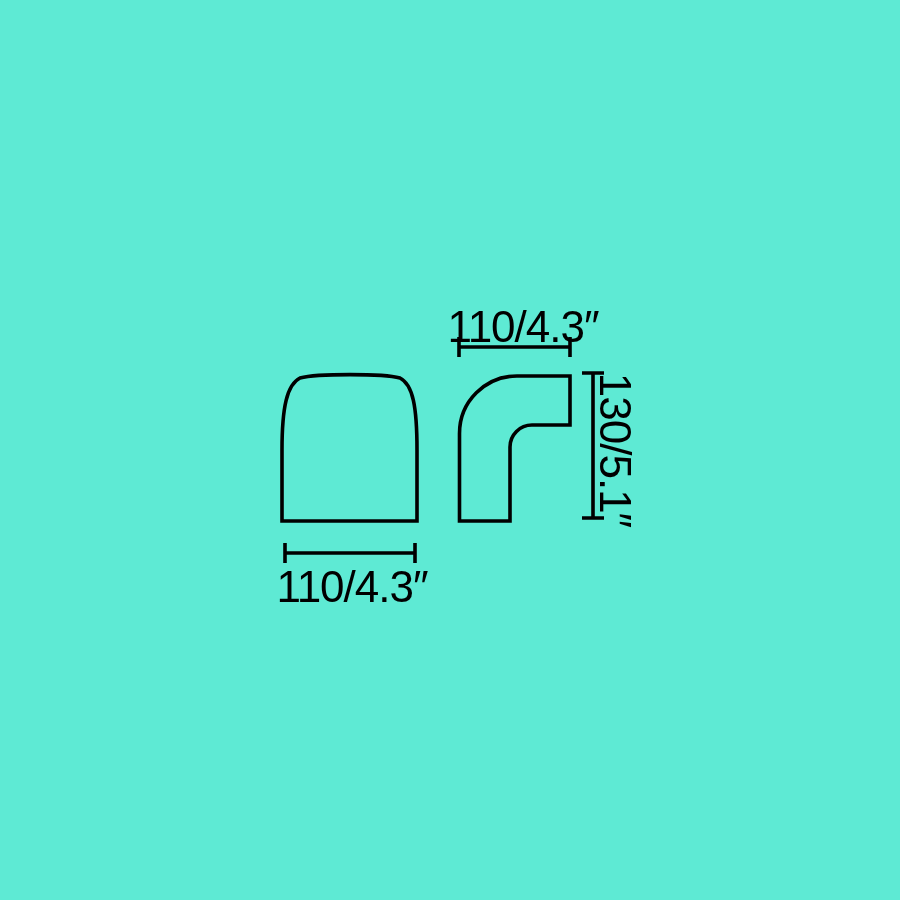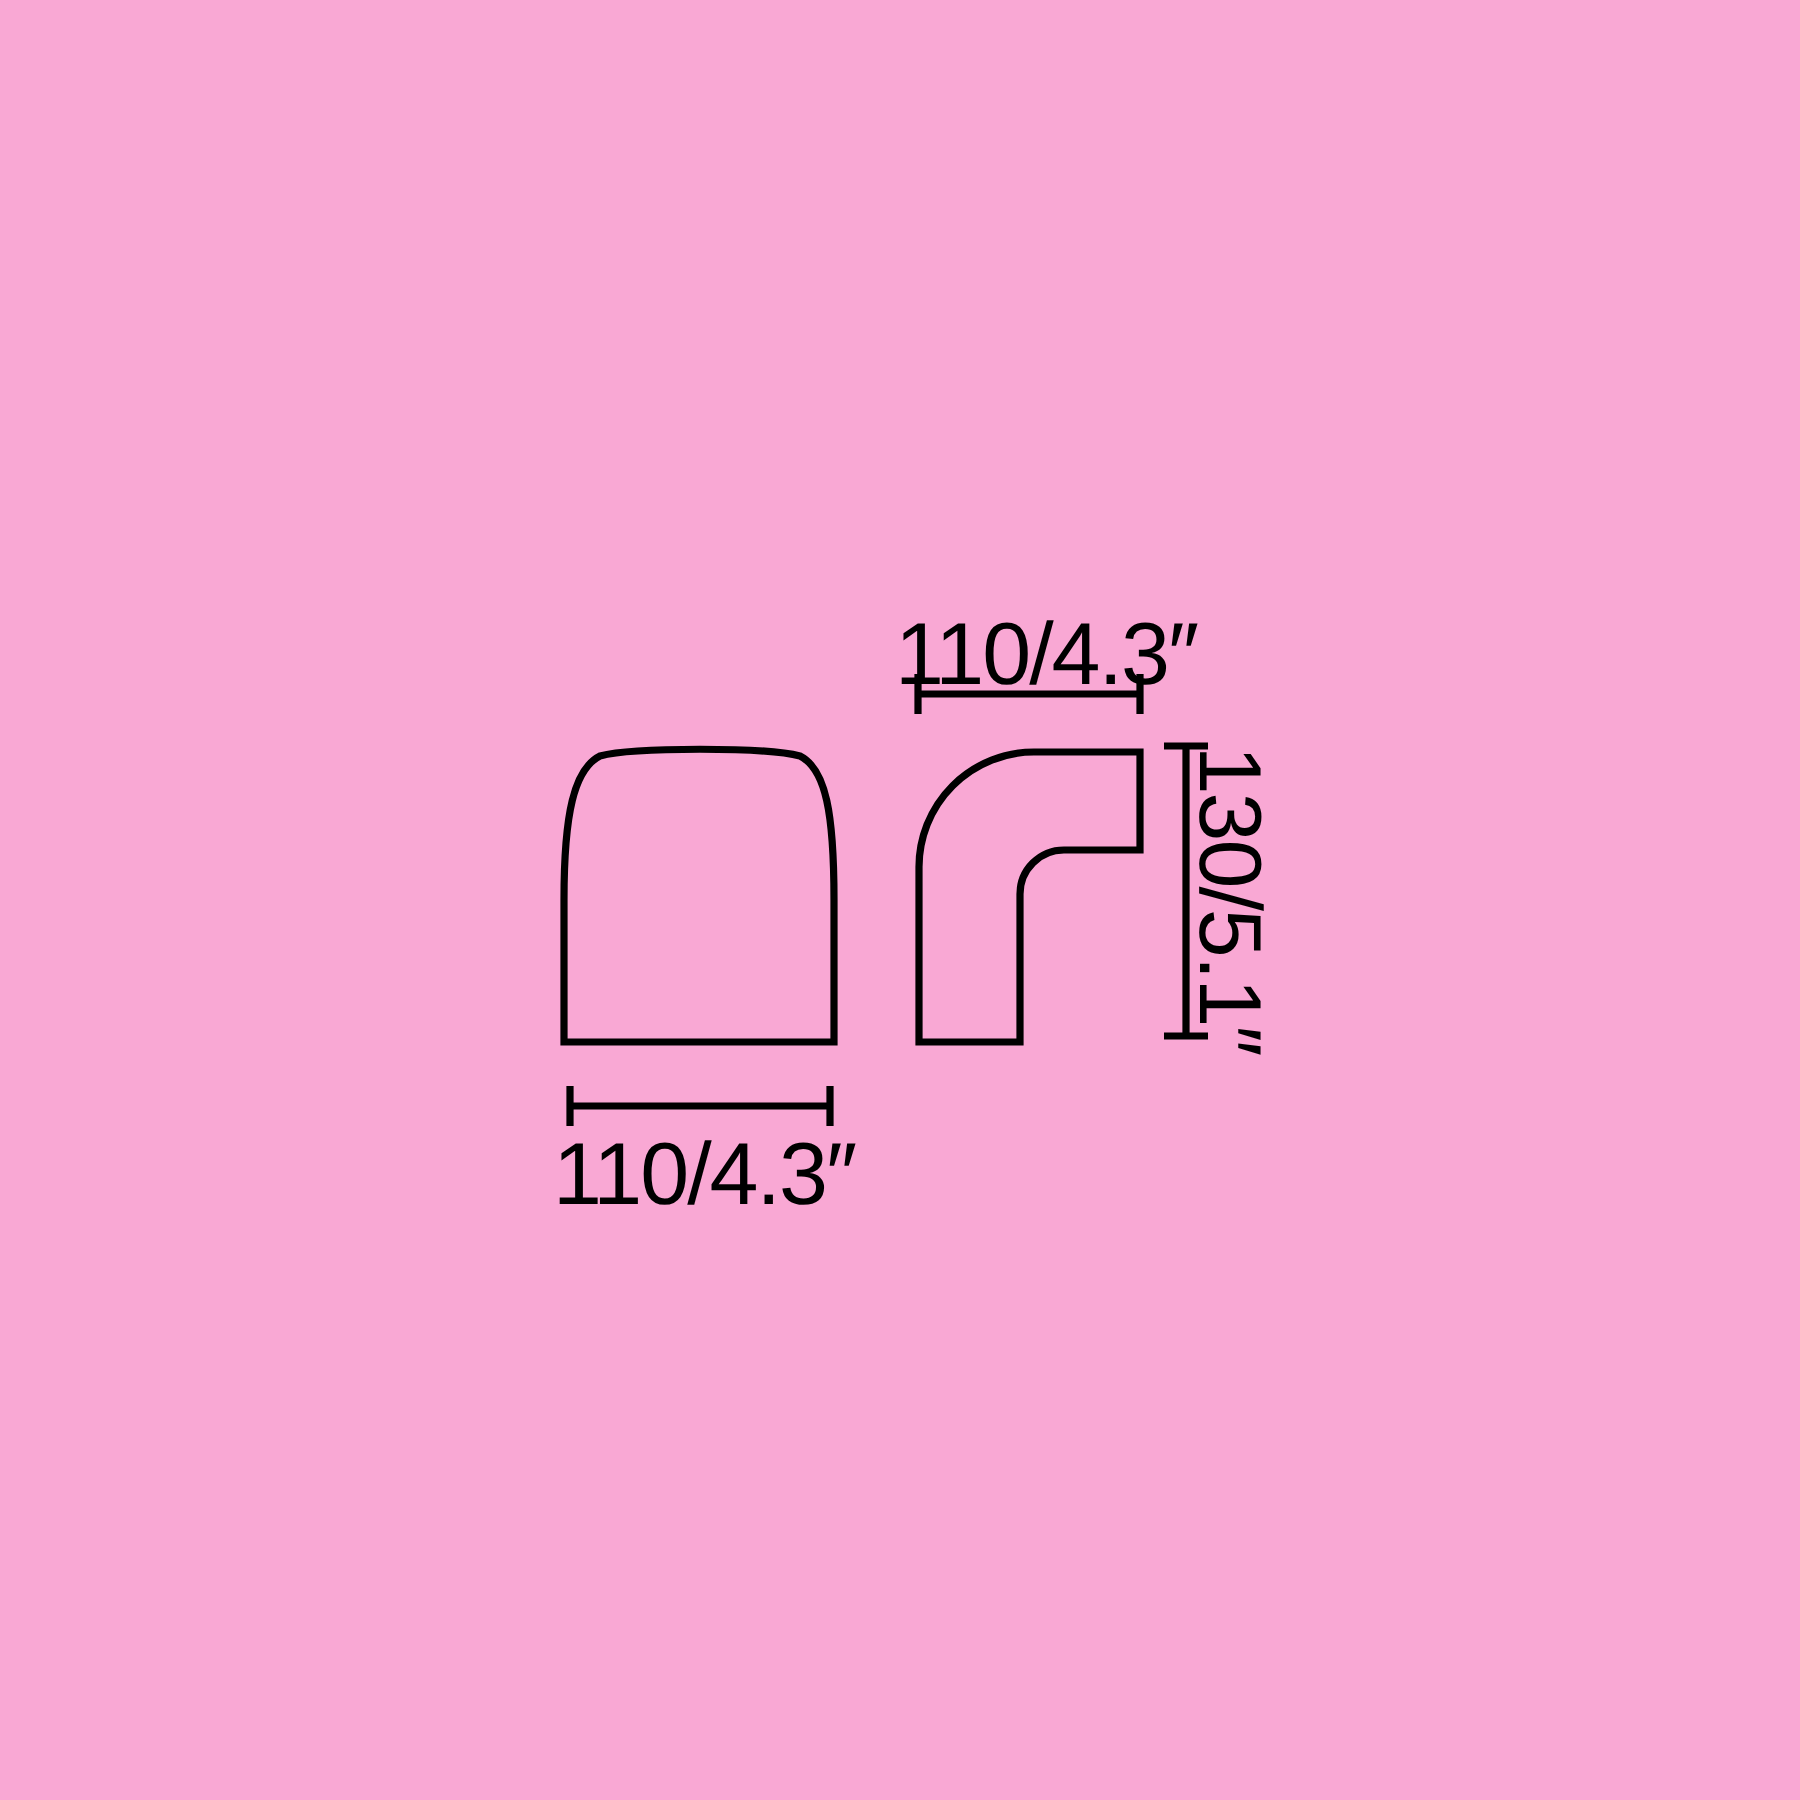--- a/index.html
+++ b/index.html
@@ -4,21 +4,21 @@
 <style>
   html, body {
     margin: 0;
     padding: 0;
     background: #ffffff;
   }
   .stage {
     position: relative;
     width: 900px;
     height: 900px;
-    background: #f9a8d4;
+    background: #5eead4;
     overflow: hidden;
   }
   svg.drawing {
     position: absolute;
     left: 0;
     top: 0;
     width: 900px;
     height: 900px;
     display: block;
   }

